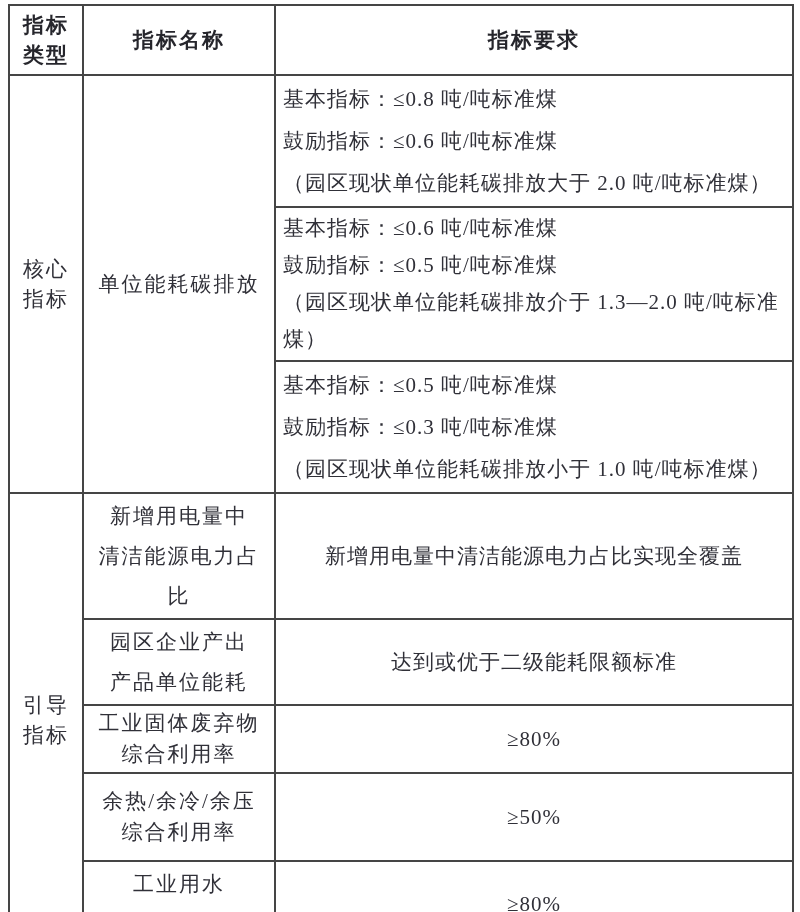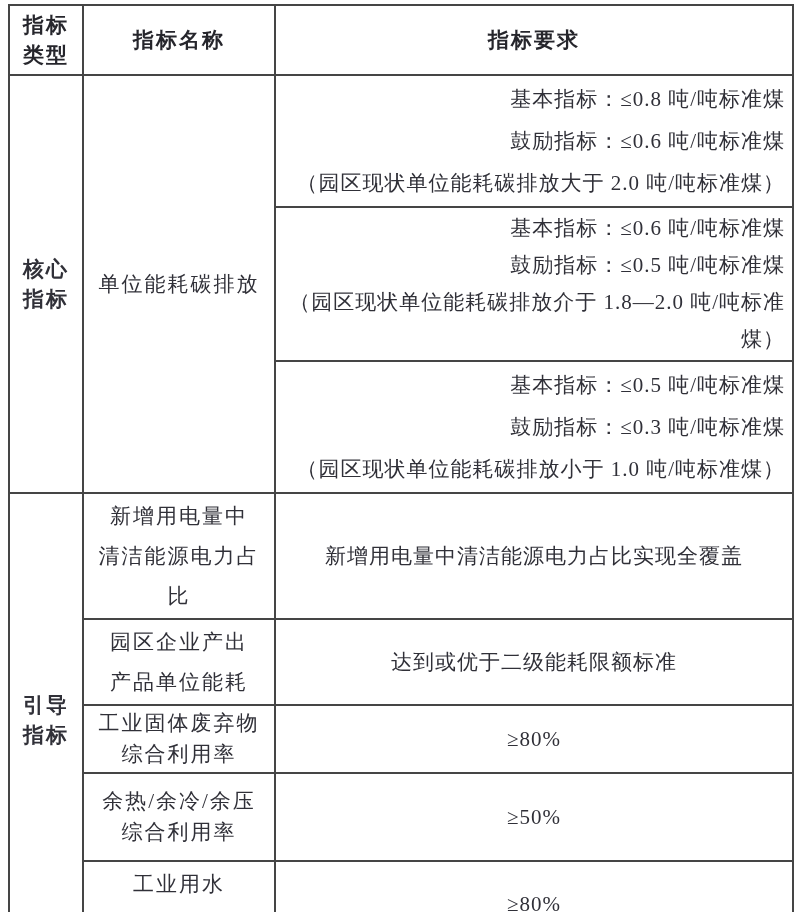--- a/index.html
+++ b/index.html
@@ -60,39 +60,39 @@
     display:inline-block;
     width:2.35em;
     line-height:30px;
     text-align:center;
     word-break:break-all;
   }
   
   .type-cell{
     text-align:center;
     letter-spacing:2px;
-    font-weight:bold;
+    font-weight:normal;
   }
   .name-cell{
     text-align:center;
     letter-spacing:2px;
     margin-left:28px;
   }
   .nm-line{
     line-height:40px;
   }
   tr.tight .nm-line{line-height:31px;}
   
   .req-cell{
     text-align:center;
     letter-spacing:1px;
   }
   .req-line{
     line-height:42px;
-    text-align:right;
+    text-align:left;
     max-width:502px;
     margin:0 auto;
     word-break:break-all;
     font-family:Liberation Serif, serif;
   }
   tr.r2 .req-line{line-height:37px;}
 </style>
 </head>
 <body>
 
@@ -121,21 +121,21 @@
         <td class="req-cell">
           <div class="req-line">基本指标：≤0.8 吨/吨标准煤</div>
           <div class="req-line">鼓励指标：≤0.6 吨/吨标准煤</div>
           <div class="req-line">（园区现状单位能耗碳排放大于 2.0 吨/吨标准煤）</div>
         </td>
       </tr>
       <tr class="r2">
         <td class="req-cell">
           <div class="req-line">基本指标：≤0.6 吨/吨标准煤</div>
           <div class="req-line">鼓励指标：≤0.5 吨/吨标准煤</div>
-          <div class="req-line">（园区现状单位能耗碳排放介于 1.8—2.0 吨/吨标准煤）</div>
+          <div class="req-line">（园区现状单位能耗碳排放介于 1.3—2.0 吨/吨标准煤）</div>
         </td>
       </tr>
       <tr class="r3">
         <td class="req-cell">
           <div class="req-line">基本指标：≤0.5 吨/吨标准煤</div>
           <div class="req-line">鼓励指标：≤0.3 吨/吨标准煤</div>
           <div class="req-line">（园区现状单位能耗碳排放小于 1.0 吨/吨标准煤）</div>
         </td>
       </tr>
       <tr class="r4">

